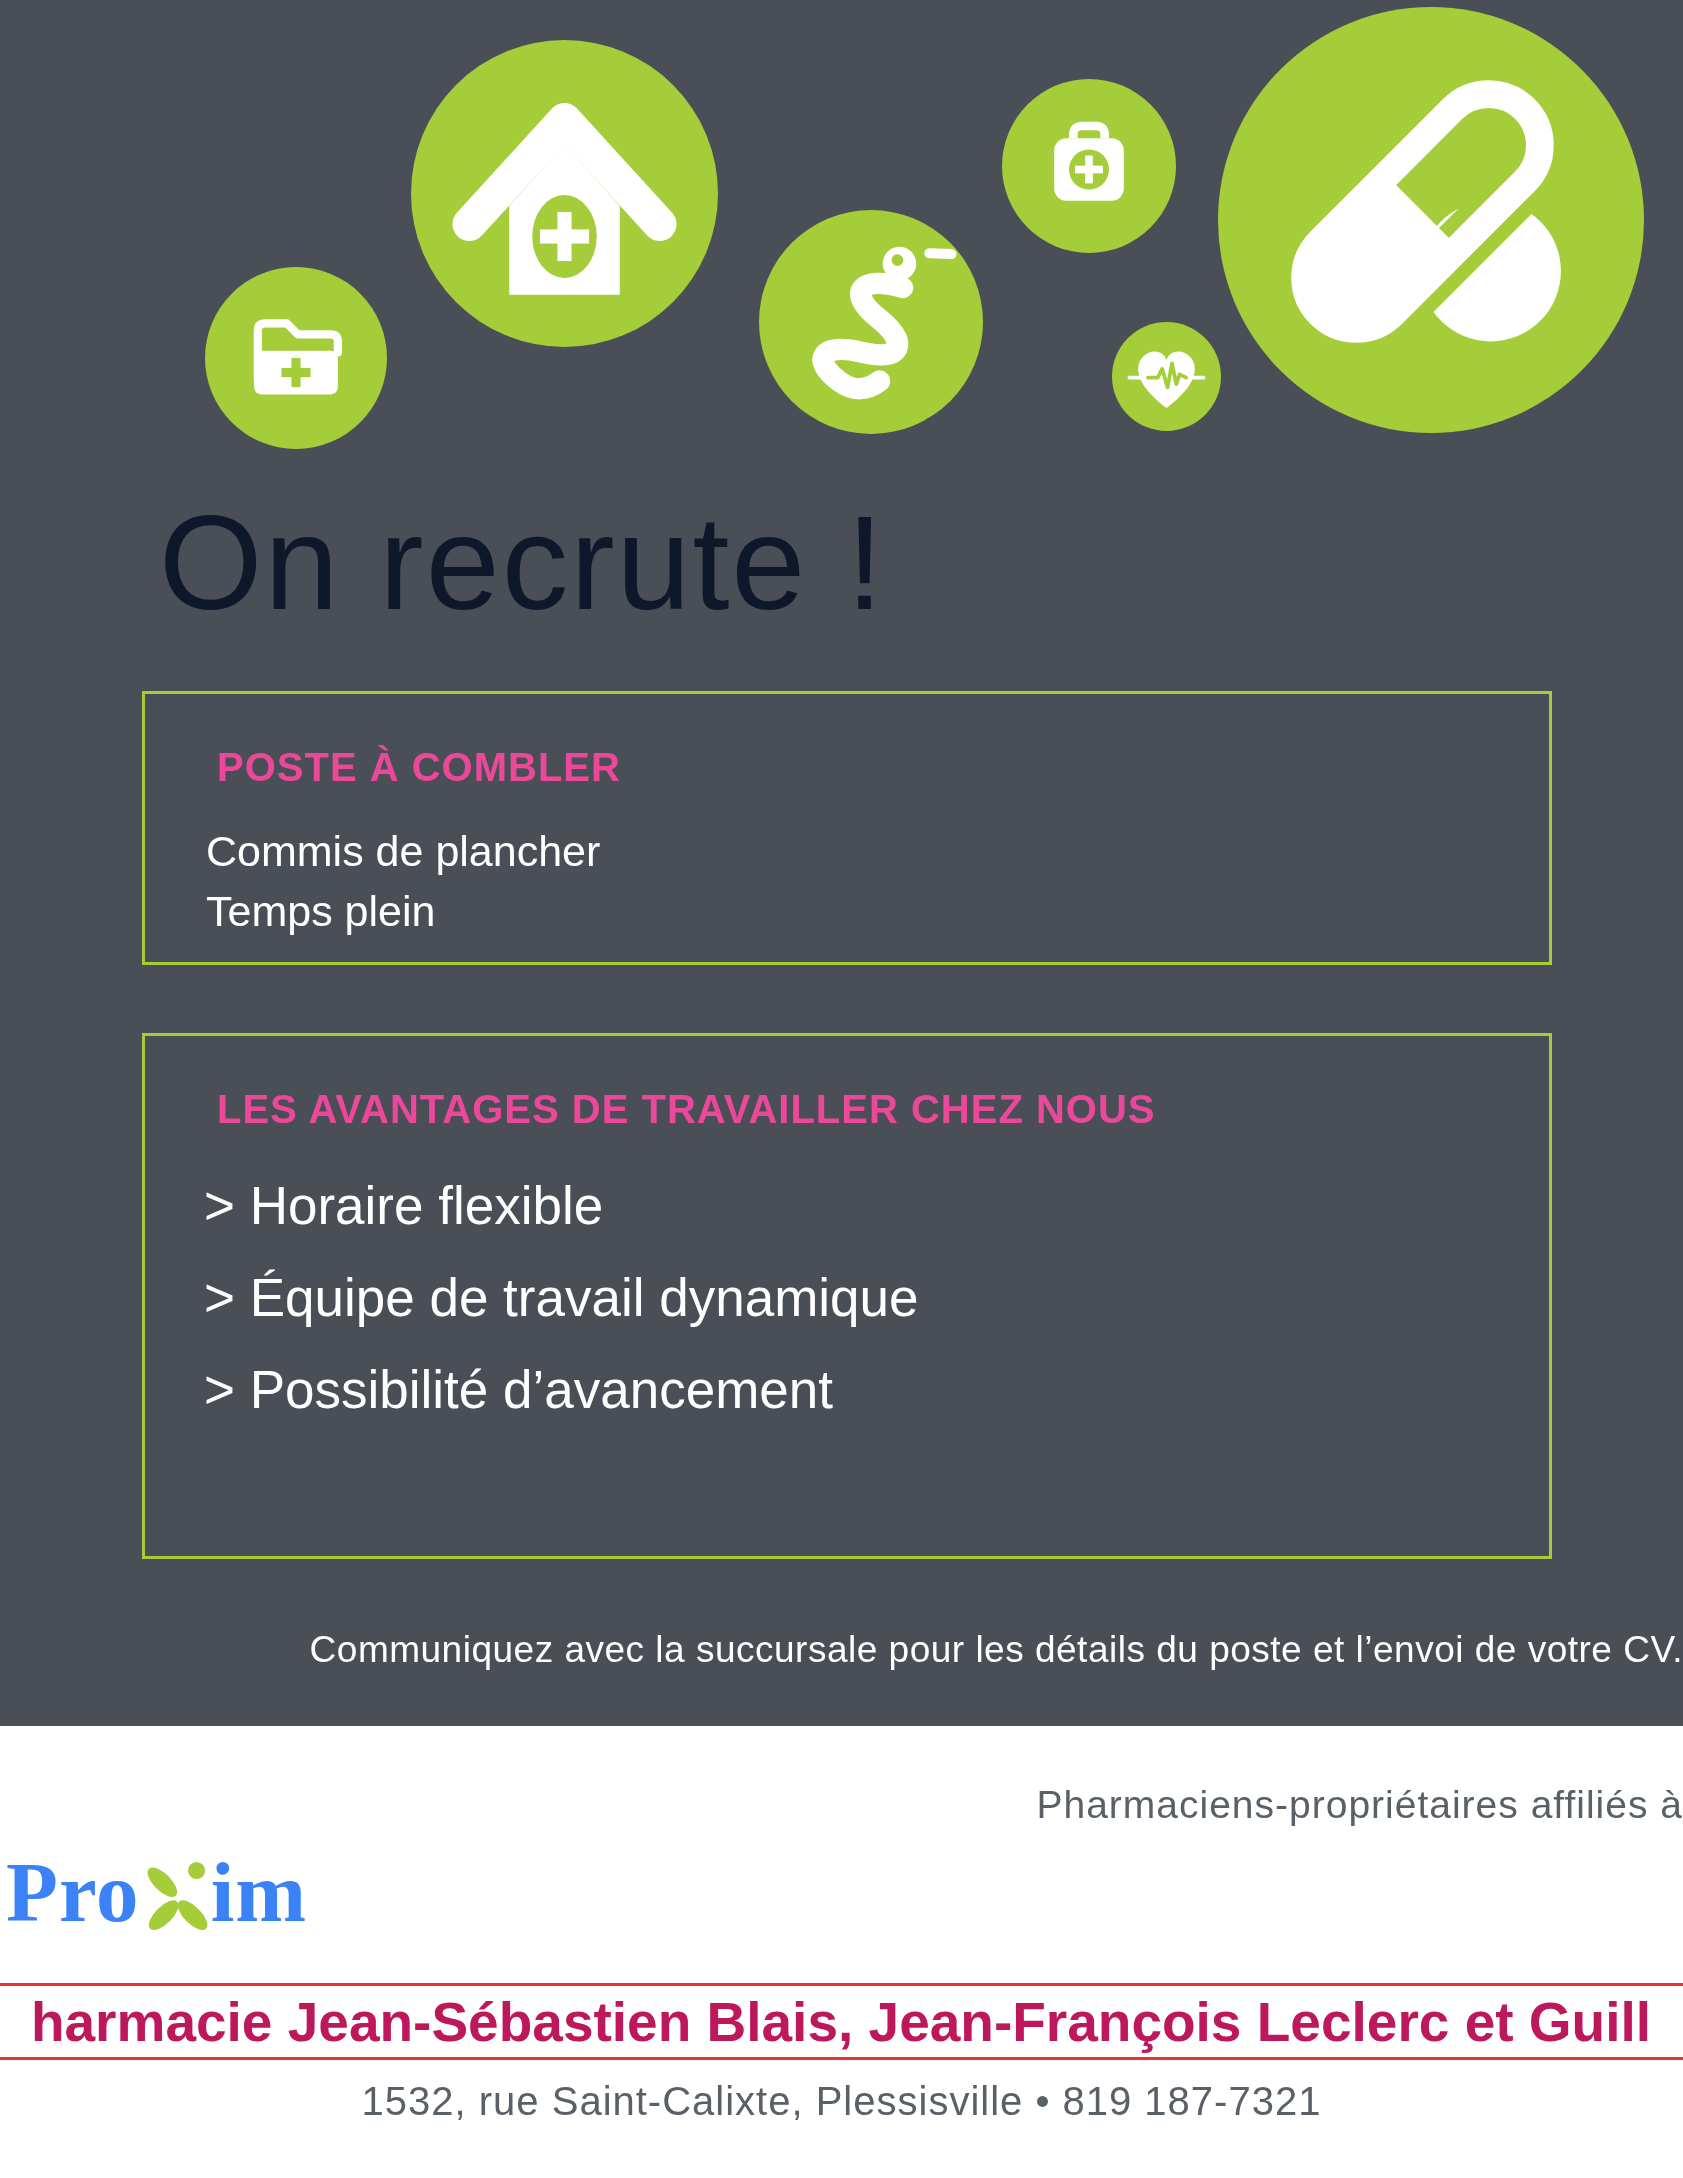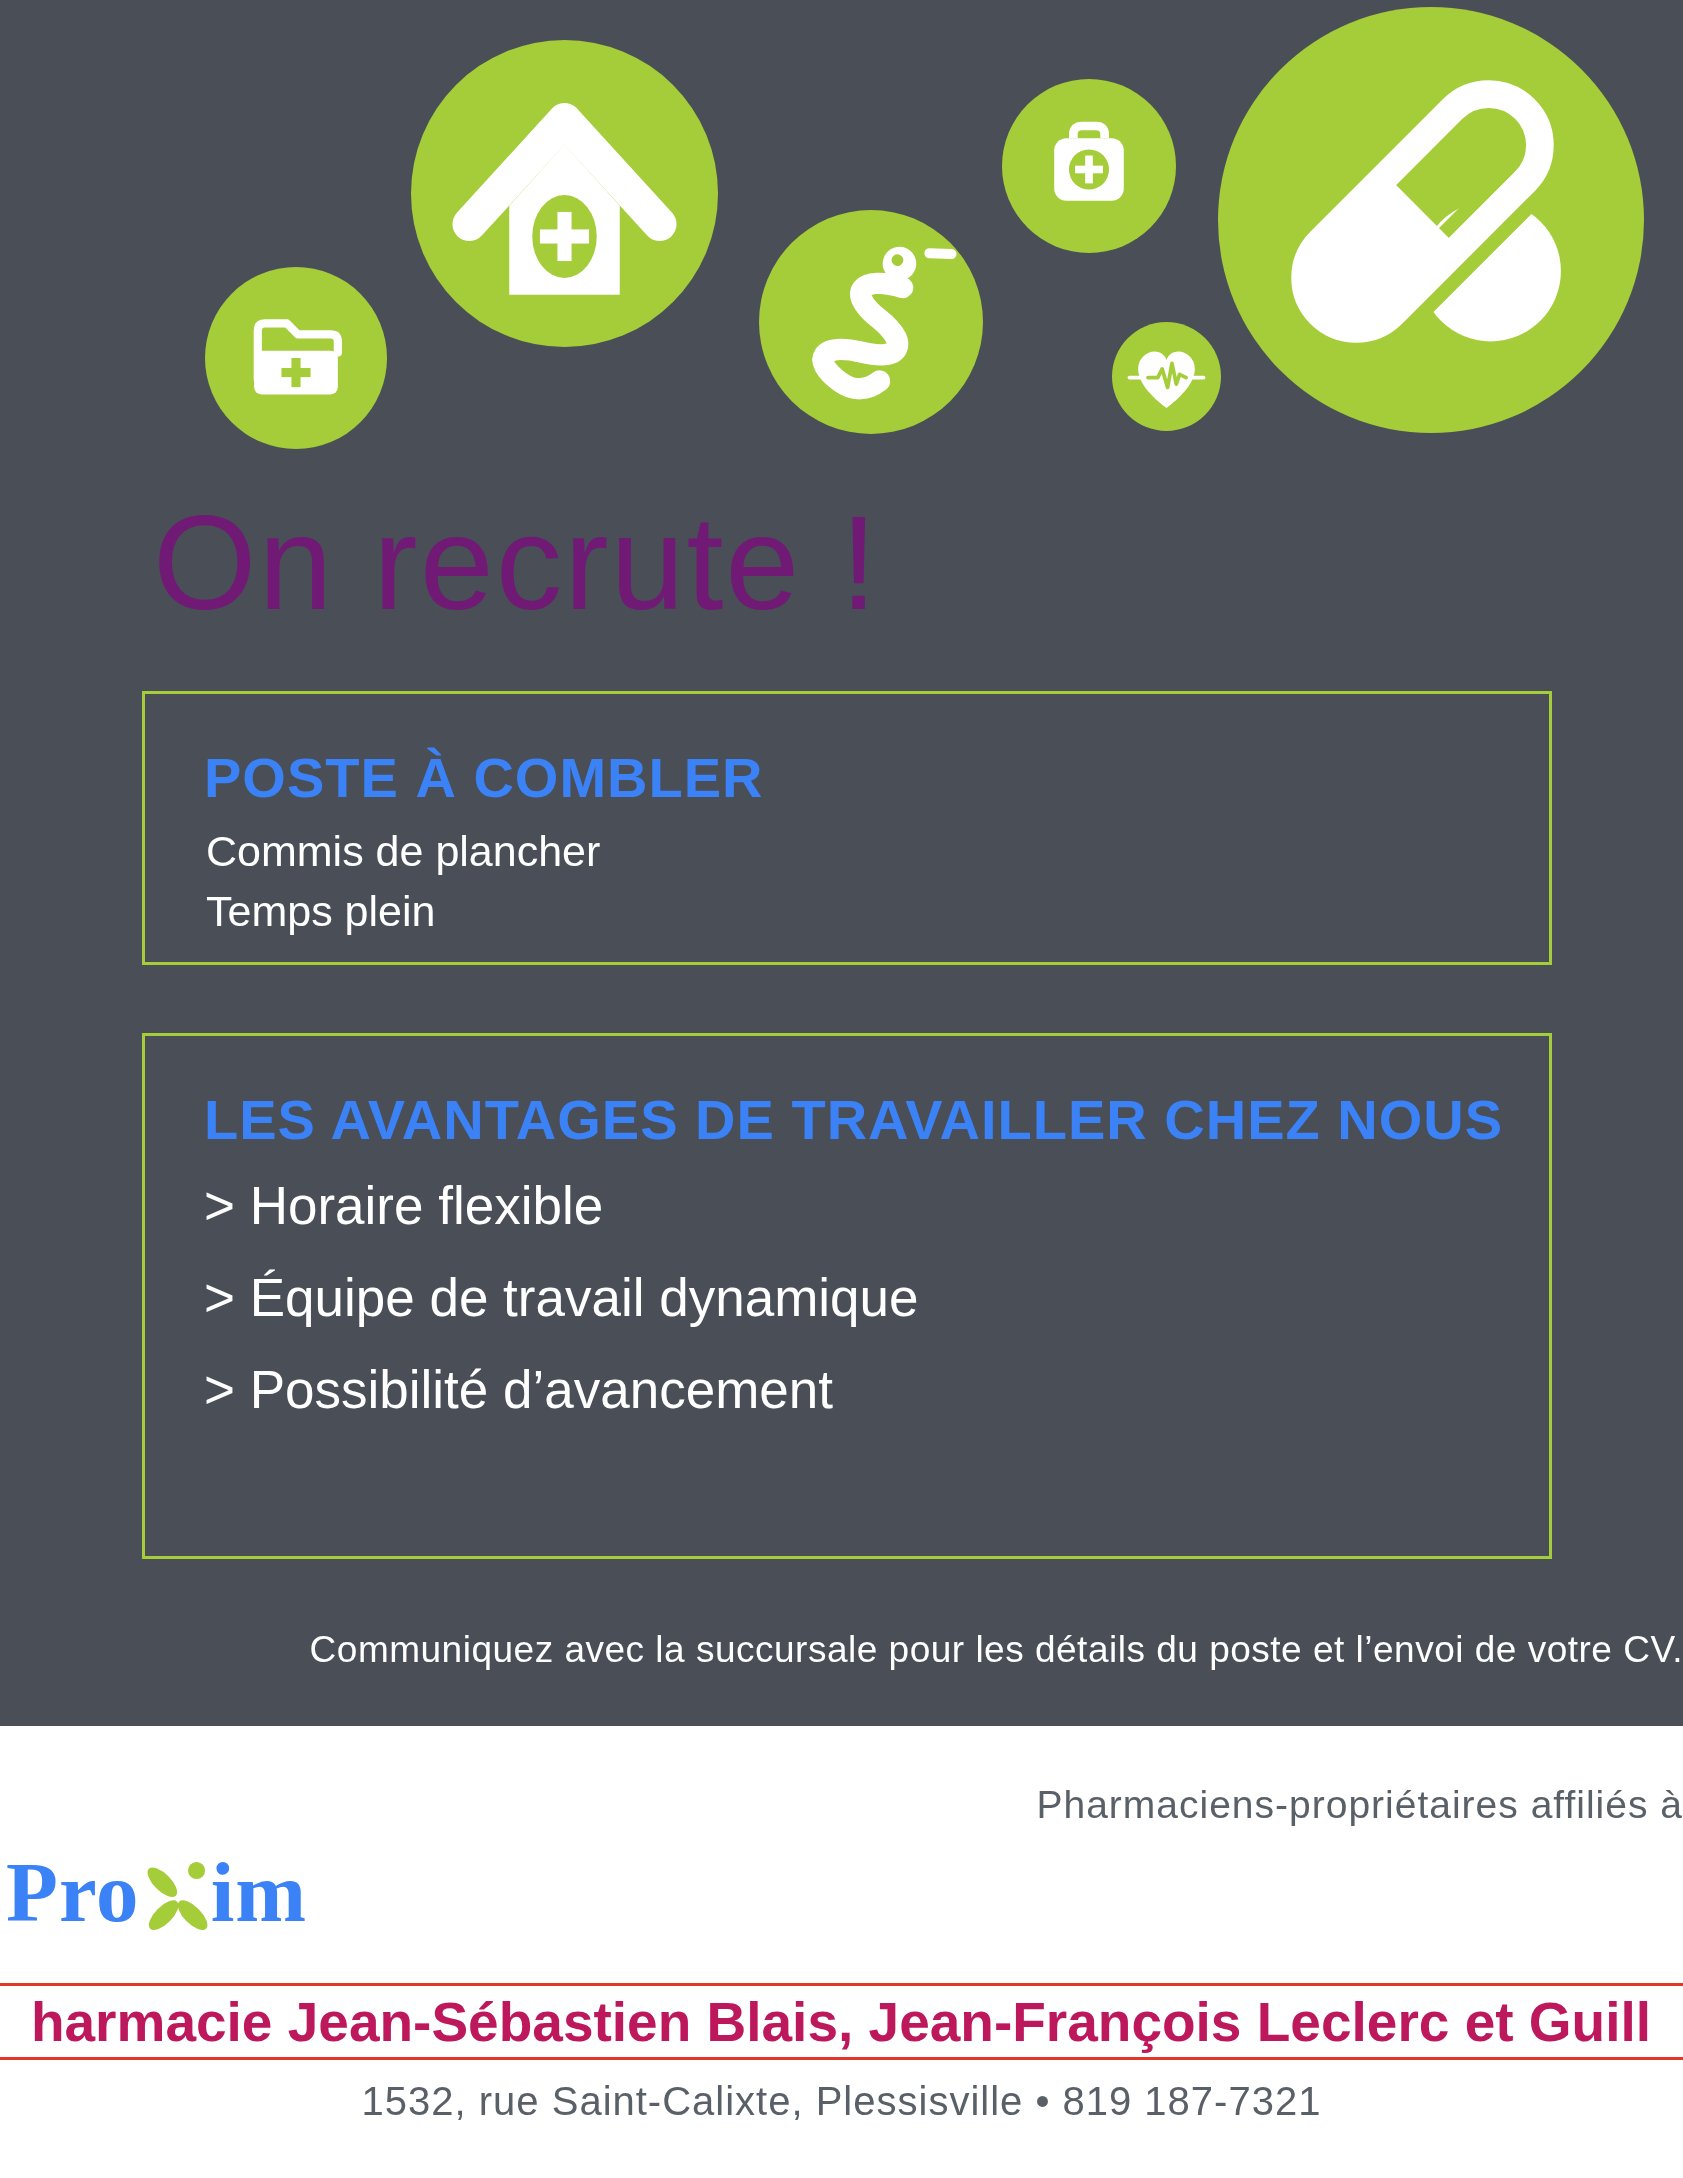--- a/index.html
+++ b/index.html
@@ -3,32 +3,32 @@
 <meta charset="utf-8">
 <style>
   html,body{margin:0;padding:0;background:#ffffff;}
   .poster{
     position:relative;width:1683px;height:2178px;overflow:hidden;
     background:#ffffff;font-family:"Liberation Sans",sans-serif;
   }
   .dark-section{position:absolute;left:0;top:0;width:1683px;height:1726px;background:#494e57;}
   .icon{position:absolute;}
   .page-title{
-    position:absolute;left:153px;top:487px;color:#701a75;
+    position:absolute;left:159px;top:487px;color:#0f172a;
     font-size:133px;font-weight:300;letter-spacing:2px;white-space:nowrap;
   }
   .green-box{
     position:absolute;left:142px;width:1410px;border:3px solid #a4cd39;
     box-sizing:border-box;color:#ffffff;
   }
   .box-poste{top:691px;height:274px;}
   .box-avantages{top:1033px;height:526px;}
   .box-heading{
-    position:absolute;left:59px;top:51px;color:#3b82f6;
-    font-size:56px;font-weight:700;letter-spacing:1px;white-space:nowrap;
+    position:absolute;left:72px;top:51px;color:#ec4899;
+    font-size:40px;font-weight:700;letter-spacing:1px;white-space:nowrap;
   }
   .box-lines{position:absolute;left:61px;top:127px;font-size:43px;font-weight:300;line-height:60px;}
   .box-bullets{position:absolute;left:59px;top:139px;font-size:53px;font-weight:400;}
   .bullet-item{margin-bottom:31px;white-space:nowrap;}
   .contact-note{
     position:absolute;left:0;top:1629px;width:1683px;text-align:right;
     color:#ffffff;font-size:37px;font-weight:300;letter-spacing:0.5px;
   }
   .footer{position:absolute;left:0;top:1726px;width:1683px;height:452px;background:#ffffff;}
   .affiliation{

